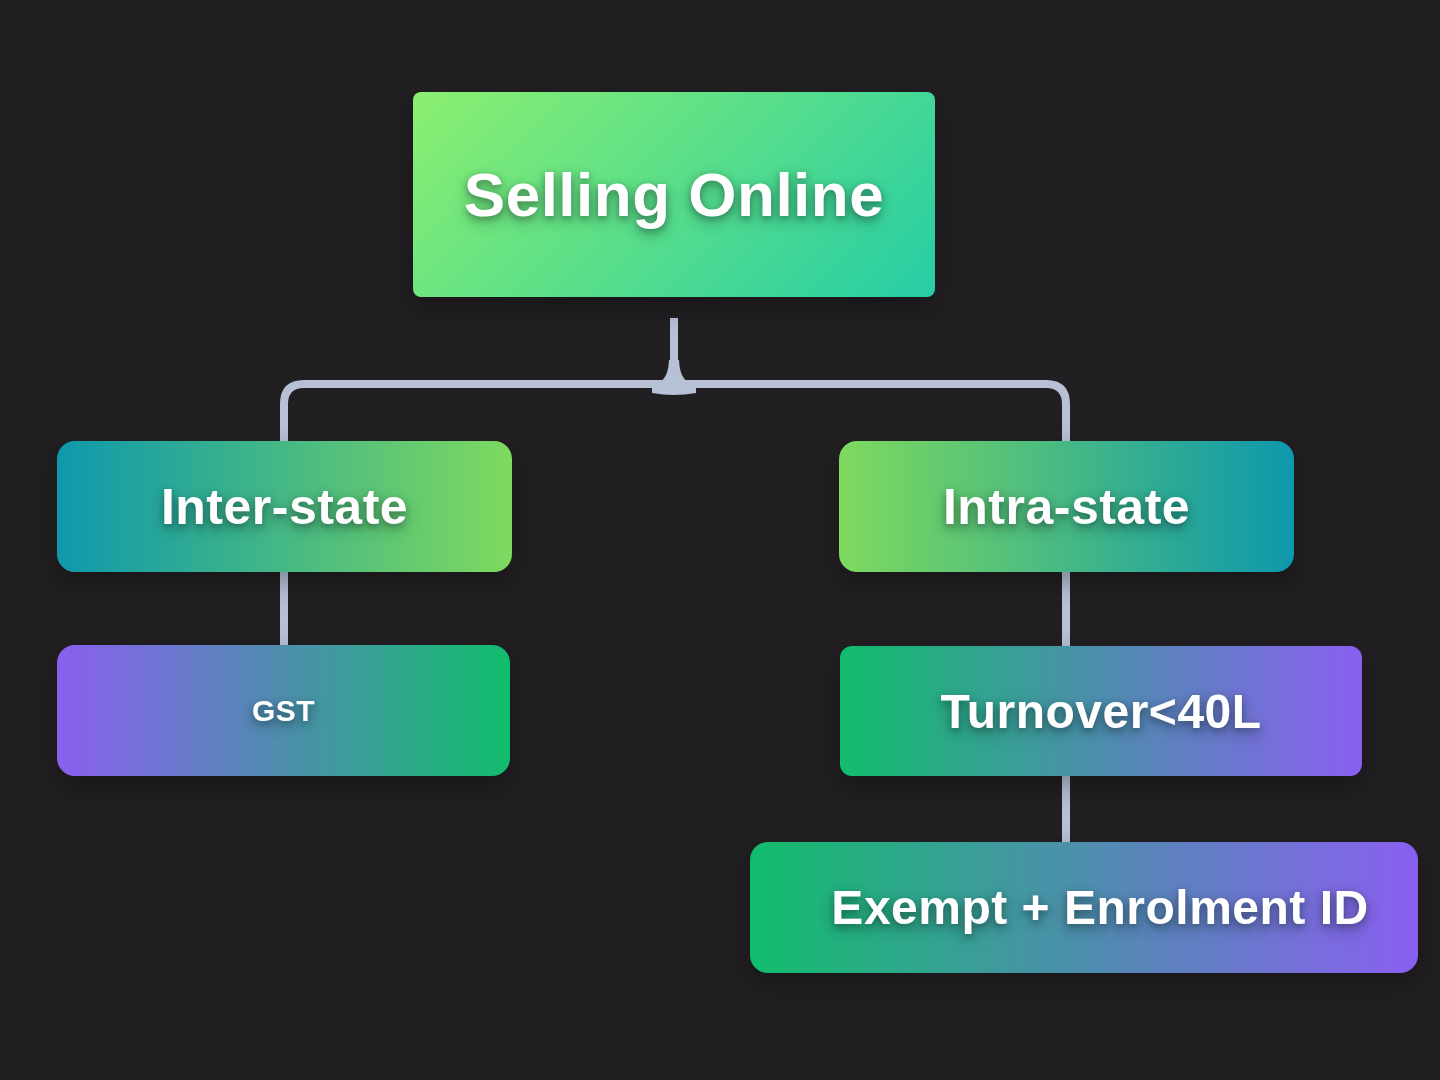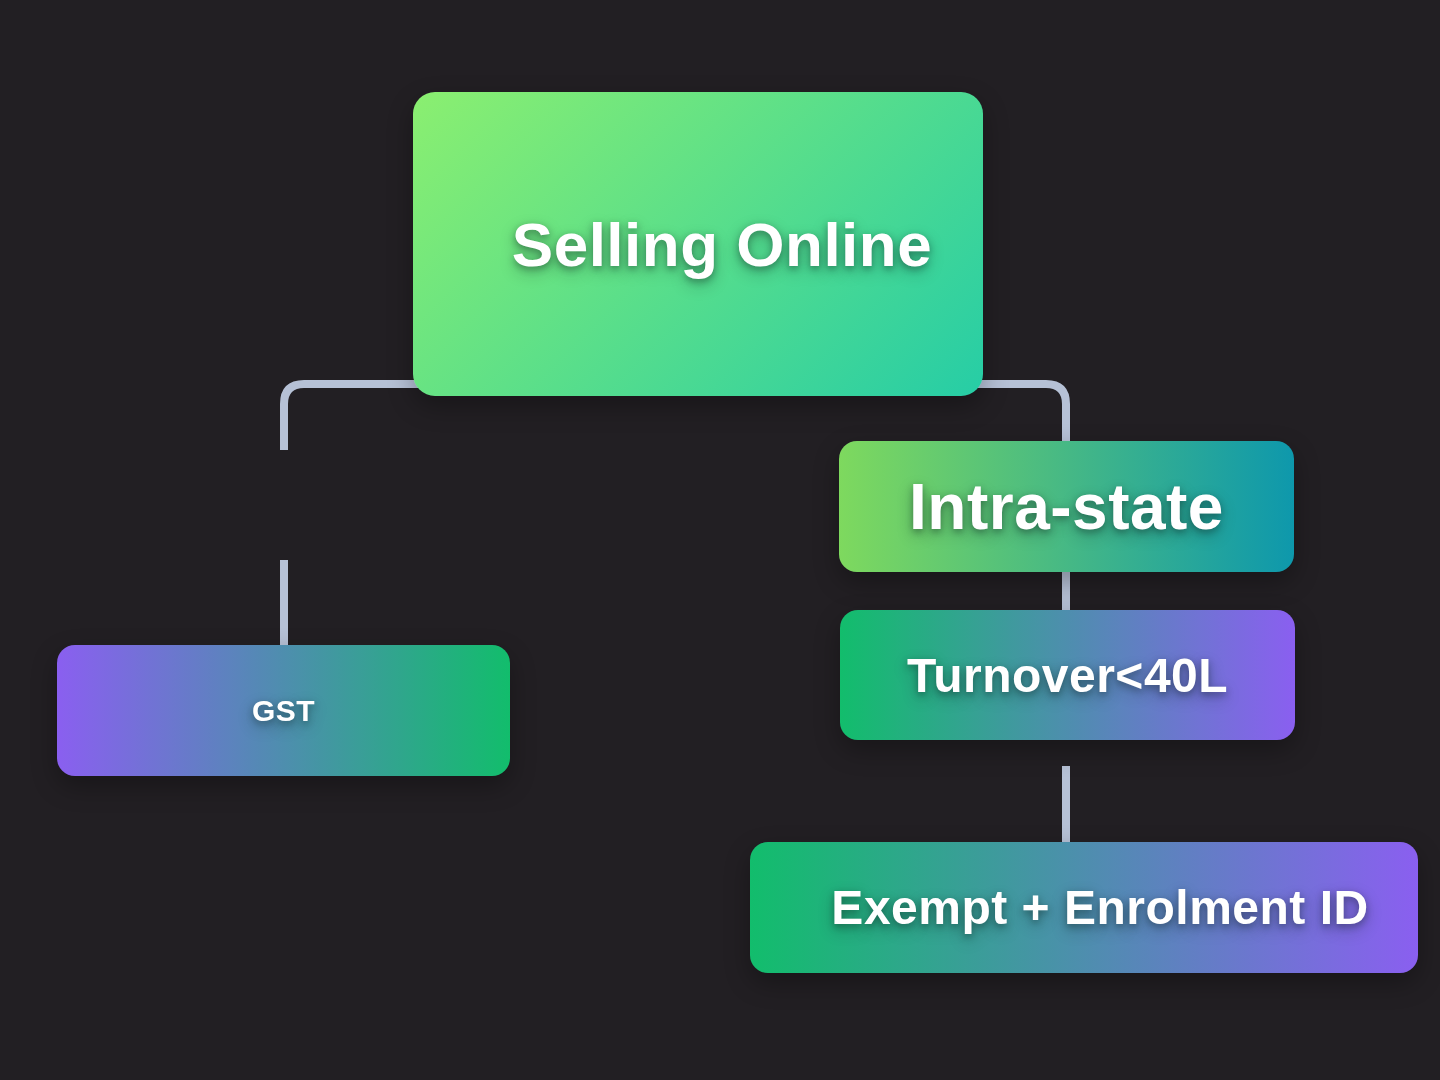--- a/index.html
+++ b/index.html
@@ -35,47 +35,47 @@
     text-align: center;
     color: #ffffff;
     font-weight: 700;
     letter-spacing: 0.5px;
     border-radius: 18px;
     box-shadow: 0 10px 26px rgba(0, 0, 0, 0.30);
     text-shadow: 0 3px 7px rgba(10, 30, 25, 0.38), 0 6px 16px rgba(10, 30, 25, 0.28);
   }
   .node-root {
     left: 413px; top: 92px;
-    width: 522px; height: 304px;
-    border-radius: 22px;
+    width: 522px; height: 205px;
+    border-radius: 8px;
     font-size: 62px;
-    padding-left: 48px;
   }
   .node-inter {
     left: 57px; top: 441px;
     width: 455px; height: 131px;
     font-size: 50px;
   }
   .node-intra {
     left: 839px; top: 441px;
     width: 455px; height: 131px;
-    font-size: 64px;
+    font-size: 50px;
     text-align: right;
   }
   .node-gst {
     left: 57px; top: 645px;
     width: 453px; height: 131px;
     font-size: 30px;
     line-height: 1.12;
     flex-direction: column;
   }
   .node-turnover {
-    left: 840px; top: 610px;
-    width: 455px; height: 130px;
+    left: 840px; top: 646px;
+    width: 522px; height: 130px;
     font-size: 48px;
+    border-radius: 12px;
   }
   .node-exempt {
     left: 750px; top: 842px;
     width: 636px; height: 131px;
     font-size: 48px;
   }
 </style>
 </head>
 <body>
 
@@ -93,20 +93,23 @@
 
     <path class="edge" d="M 1066 560 L 1066 658" fill="none" stroke-width="8" stroke-linecap="butt" stroke="#b6c1d6"></path>
 
     <path class="edge" d="M 1066 766 L 1066 852" fill="none" stroke-width="8" stroke-linecap="butt" stroke="#b6c1d6"></path>
   </svg>
 
   <div class="node node-root" style="background: linear-gradient(135deg, rgb(139, 239, 112), rgb(38, 205, 166));">
     <span>Selling Online</span>
   </div>
 
+  <div class="node node-inter" style="background: linear-gradient(90deg, rgb(14, 152, 172), rgb(126, 217, 94));">
+    <span>Inter-state</span>
+  </div>
 
   <div class="node node-intra" style="background: linear-gradient(90deg, rgb(126, 217, 94), rgb(14, 152, 172));">
     <span>Intra-state</span>
   </div>
 
   <div class="node node-gst" style="background: linear-gradient(90deg, rgb(138, 95, 240), rgb(18, 189, 108));">
     <div>GST</div>
   </div>
 
   <div class="node node-turnover" style="background: linear-gradient(90deg, rgb(18, 189, 108), rgb(138, 95, 240));">

